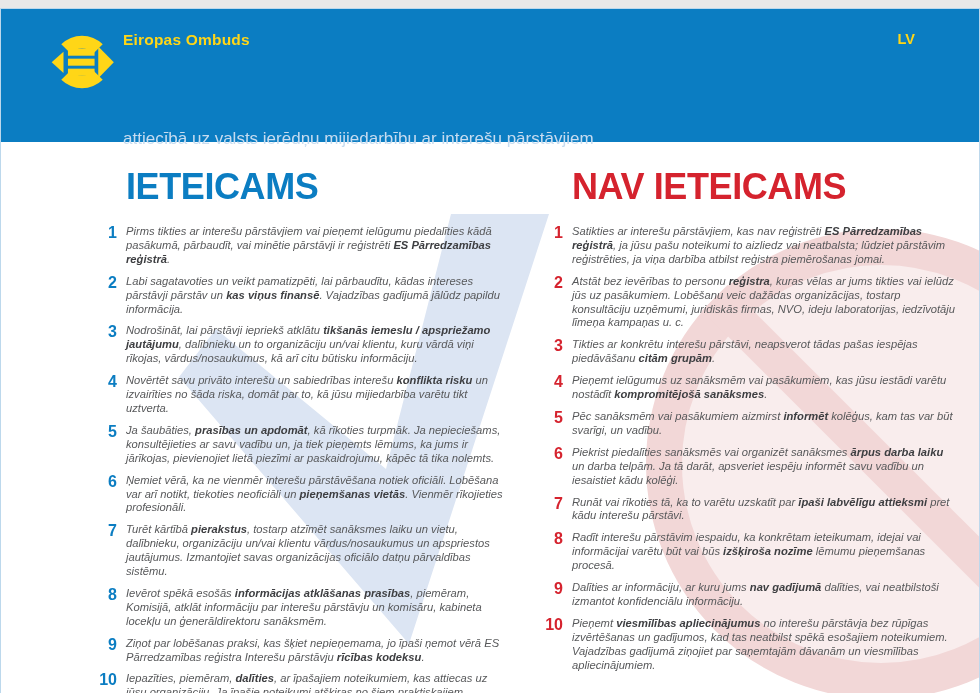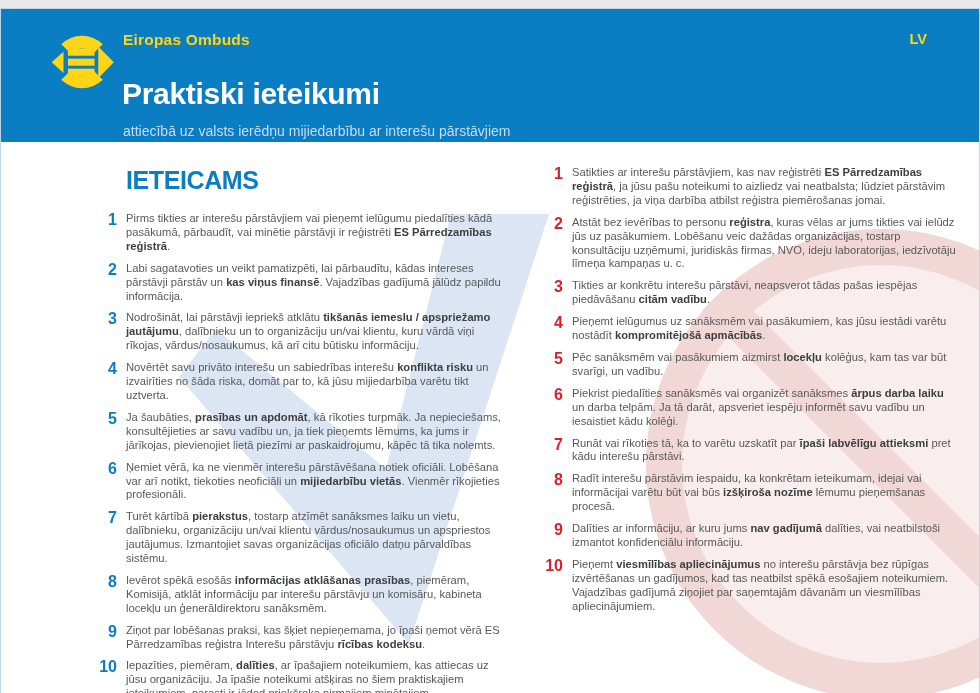--- a/index.html
+++ b/index.html
@@ -13,51 +13,51 @@
   header{
     position:absolute; top:0; left:0; right:0; height:133px;
     background:#0b7dc2;
   }
   .logo{ position:absolute; left:44px; top:16px; width:74px; height:74px; }
   .org-name{
     position:absolute; left:122px; top:22px;
     color:#ffd617; font-weight:bold; font-size:15.5px; letter-spacing:.2px;
   }
   .lang{
-    position:absolute; right:52px; top:22px;
+    position:absolute; right:64px; top:22px;
     color:#ffd617; font-weight:bold; font-size:14.5px;
   }
   .page-title{
     position:absolute; left:121px; top:68px; margin:0;
     color:#ffffff; font-weight:bold; font-size:30px; letter-spacing:-.3px;
   }
   .page-subtitle{
-    position:absolute; left:122px; top:114px;
-    color:#c7dcf0; font-size:14px;
+    position:absolute; left:122px; top:120px;
+    color:#c7dcf0; font-size:17px;
   }
   
   main{ position:absolute; top:133px; left:0; right:0; bottom:5px; }
   .watermarks{ position:absolute; inset:0; width:980px; height:693px; top:-133px; left:0; pointer-events:none; }
   .col{ position:absolute; top:24px; z-index:1; }
   .col-left{ left:96px;  width:412px; }
   .col-right{ left:542px; width:414px; }
   .col h2{
-    margin:0 0 17px 29px; font-size:25px; font-weight:bold; letter-spacing:-.4px;
+    margin:0 0 17px 29px; font-size:36px; font-weight:bold; letter-spacing:-.4px;
     color:var(--accent);
   }
   ol.items{ list-style:none; margin:0; padding:0; }
   .item{ display:flex; margin-bottom:8px; }
   .num{
     flex:0 0 20px; text-align:right; margin-right:9px;
     font-weight:bold; font-size:16px; line-height:1.05;
     color:var(--accent);
   }
   .txt{
     display:block; flex:1 1 auto;
-    font-size:11.2px; line-height:13.9px; color:#57585a;
+    font-size:11.2px; line-height:13.9px; color:#57585a;font-style:italic;
   }
   .txt b{ color:#3d3e41; }
   
   footer{
     position:absolute; left:0; right:0; bottom:0; height:5px;
     background:#7fb6da;
   }
 </style>
 </head>
 <body>
@@ -72,21 +72,20 @@
         <path d="M22,74 A40,40 0 0 0 78,74 L66,62 A24,24 0 0 1 34,62 Z"></path>
         <rect x="31" y="32" width="36" height="9.5"></rect>
         <rect x="31" y="45.5" width="36" height="9.5"></rect>
         <rect x="31" y="59" width="36" height="9.5"></rect>
         <polygon points="9,50.5 25,36 25,65"></polygon>
         <polygon points="72,29 93,50.5 72,72"></polygon>
       </g>
     </svg>
     <div class="org-name">Eiropas Ombuds</div>
     <div class="lang">LV</div>
-    <h1 class="page-title">Praktiski ieteikumi</h1>
     <div class="page-subtitle">attiecībā uz valsts ierēdņu mijiedarbību ar interešu pārstāvjiem</div>
   </header>
 
   <main>
     <svg class="watermarks" viewBox="0 0 980 693" aria-hidden="true">
       <polygon points="178,368 215,320 385,460 450,205 548,205 408,635" fill="#dce5f3"></polygon>
       <g>
         <circle cx="880" cy="455" r="217" fill="#f9eded" stroke="#f2d7d7" stroke-width="36"></circle>
         <rect x="645" y="437" width="470" height="36" transform="rotate(45 880 455)" fill="#f2d7d7"></rect>
       </g>
@@ -110,21 +109,21 @@
           <li class="item">
             <span class="num">4</span>
             <span class="txt">Novērtēt savu privāto interešu un sabiedrības interešu <b>konflikta risku</b> un izvairīties no šāda riska, domāt par to, kā jūsu mijiedarbība varētu tikt uztverta.</span>
           </li>
           <li class="item">
             <span class="num">5</span>
             <span class="txt">Ja šaubāties, <b>prasības un apdomāt</b>, kā rīkoties turpmāk. Ja nepieciešams, konsultējieties ar savu vadību un, ja tiek pieņemts lēmums, ka jums ir jārīkojas, pievienojiet lietā piezīmi ar paskaidrojumu, kāpēc tā tika nolemts.</span>
           </li>
           <li class="item">
             <span class="num">6</span>
-            <span class="txt">Ņemiet vērā, ka ne vienmēr interešu pārstāvēšana notiek oficiāli. Lobēšana var arī notikt, tiekoties neoficiāli un <b>mijiedarbību vietās</b>. Vienmēr rīkojieties profesionāli.</span>
+            <span class="txt">Ņemiet vērā, ka ne vienmēr interešu pārstāvēšana notiek oficiāli. Lobēšana var arī notikt, tiekoties neoficiāli un <b>pieņemšanas vietās</b>. Vienmēr rīkojieties profesionāli.</span>
           </li>
           <li class="item">
             <span class="num">7</span>
             <span class="txt">Turēt kārtībā <b>pierakstus</b>, tostarp atzīmēt sanāksmes laiku un vietu, dalībnieku, organizāciju un/vai klientu vārdus/nosaukumus un apspriestos jautājumus. Izmantojiet savas organizācijas oficiālo datņu pārvaldības sistēmu.</span>
           </li>
           <li class="item">
             <span class="num">8</span>
             <span class="txt">Ievērot spēkā esošās <b>informācijas atklāšanas prasības</b>, piemēram, Komisijā, atklāt informāciju par interešu pārstāvju un komisāru, kabineta locekļu un ģenerāldirektoru sanāksmēm.</span>
           </li>
           <li class="item">
@@ -132,40 +131,41 @@
             <span class="txt">Ziņot par lobēšanas praksi, kas šķiet nepieņemama, jo īpaši ņemot vērā ES Pārredzamības reģistra Interešu pārstāvju <b>rīcības kodeksu</b>.</span>
           </li>
           <li class="item">
             <span class="num">10</span>
             <span class="txt">Iepazīties, piemēram, <b>dalīties</b>, ar īpašajiem noteikumiem, kas attiecas uz jūsu organizāciju. Ja īpašie noteikumi atšķiras no šiem praktiskajiem ieteikumiem, parasti ir jādod priekšroka pirmajiem minētajiem.</span>
           </li>
         </ol>
     </section>
 
     <section class="col col-right" style="--accent: #d5232e;">
+      <h2>NAV IETEICAMS</h2>
       <ol class="items" id="list-1">
           <li class="item">
             <span class="num">1</span>
             <span class="txt">Satikties ar interešu pārstāvjiem, kas nav reģistrēti <b>ES Pārredzamības reģistrā</b>, ja jūsu pašu noteikumi to aizliedz vai neatbalsta; lūdziet pārstāvim reģistrēties, ja viņa darbība atbilst reģistra piemērošanas jomai.</span>
           </li>
           <li class="item">
             <span class="num">2</span>
             <span class="txt">Atstāt bez ievērības to personu <b>reģistra</b>, kuras vēlas ar jums tikties vai ielūdz jūs uz pasākumiem. Lobēšanu veic dažādas organizācijas, tostarp konsultāciju uzņēmumi, juridiskās firmas, NVO, ideju laboratorijas, iedzīvotāju līmeņa kampaņas u. c.</span>
           </li>
           <li class="item">
             <span class="num">3</span>
-            <span class="txt">Tikties ar konkrētu interešu pārstāvi, neapsverot tādas pašas iespējas piedāvāšanu <b>citām vadību</b>.</span>
+            <span class="txt">Tikties ar konkrētu interešu pārstāvi, neapsverot tādas pašas iespējas piedāvāšanu <b>citām grupām</b>.</span>
           </li>
           <li class="item">
             <span class="num">4</span>
-            <span class="txt">Pieņemt ielūgumus uz sanāksmēm vai pasākumiem, kas jūsu iestādi varētu nostādīt <b>kompromitējošā apmācībās</b>.</span>
+            <span class="txt">Pieņemt ielūgumus uz sanāksmēm vai pasākumiem, kas jūsu iestādi varētu nostādīt <b>kompromitējošā sanāksmes</b>.</span>
           </li>
           <li class="item">
             <span class="num">5</span>
-            <span class="txt">Pēc sanāksmēm vai pasākumiem aizmirst <b>locekļu</b> kolēģus, kam tas var būt svarīgi, un vadību.</span>
+            <span class="txt">Pēc sanāksmēm vai pasākumiem aizmirst <b>informēt</b> kolēģus, kam tas var būt svarīgi, un vadību.</span>
           </li>
           <li class="item">
             <span class="num">6</span>
             <span class="txt">Piekrist piedalīties sanāksmēs vai organizēt sanāksmes <b>ārpus darba laiku</b> un darba telpām. Ja tā darāt, apsveriet iespēju informēt savu vadību un iesaistiet kādu kolēģi.</span>
           </li>
           <li class="item">
             <span class="num">7</span>
             <span class="txt">Runāt vai rīkoties tā, ka to varētu uzskatīt par <b>īpaši labvēlīgu attieksmi</b> pret kādu interešu pārstāvi.</span>
           </li>
           <li class="item">

